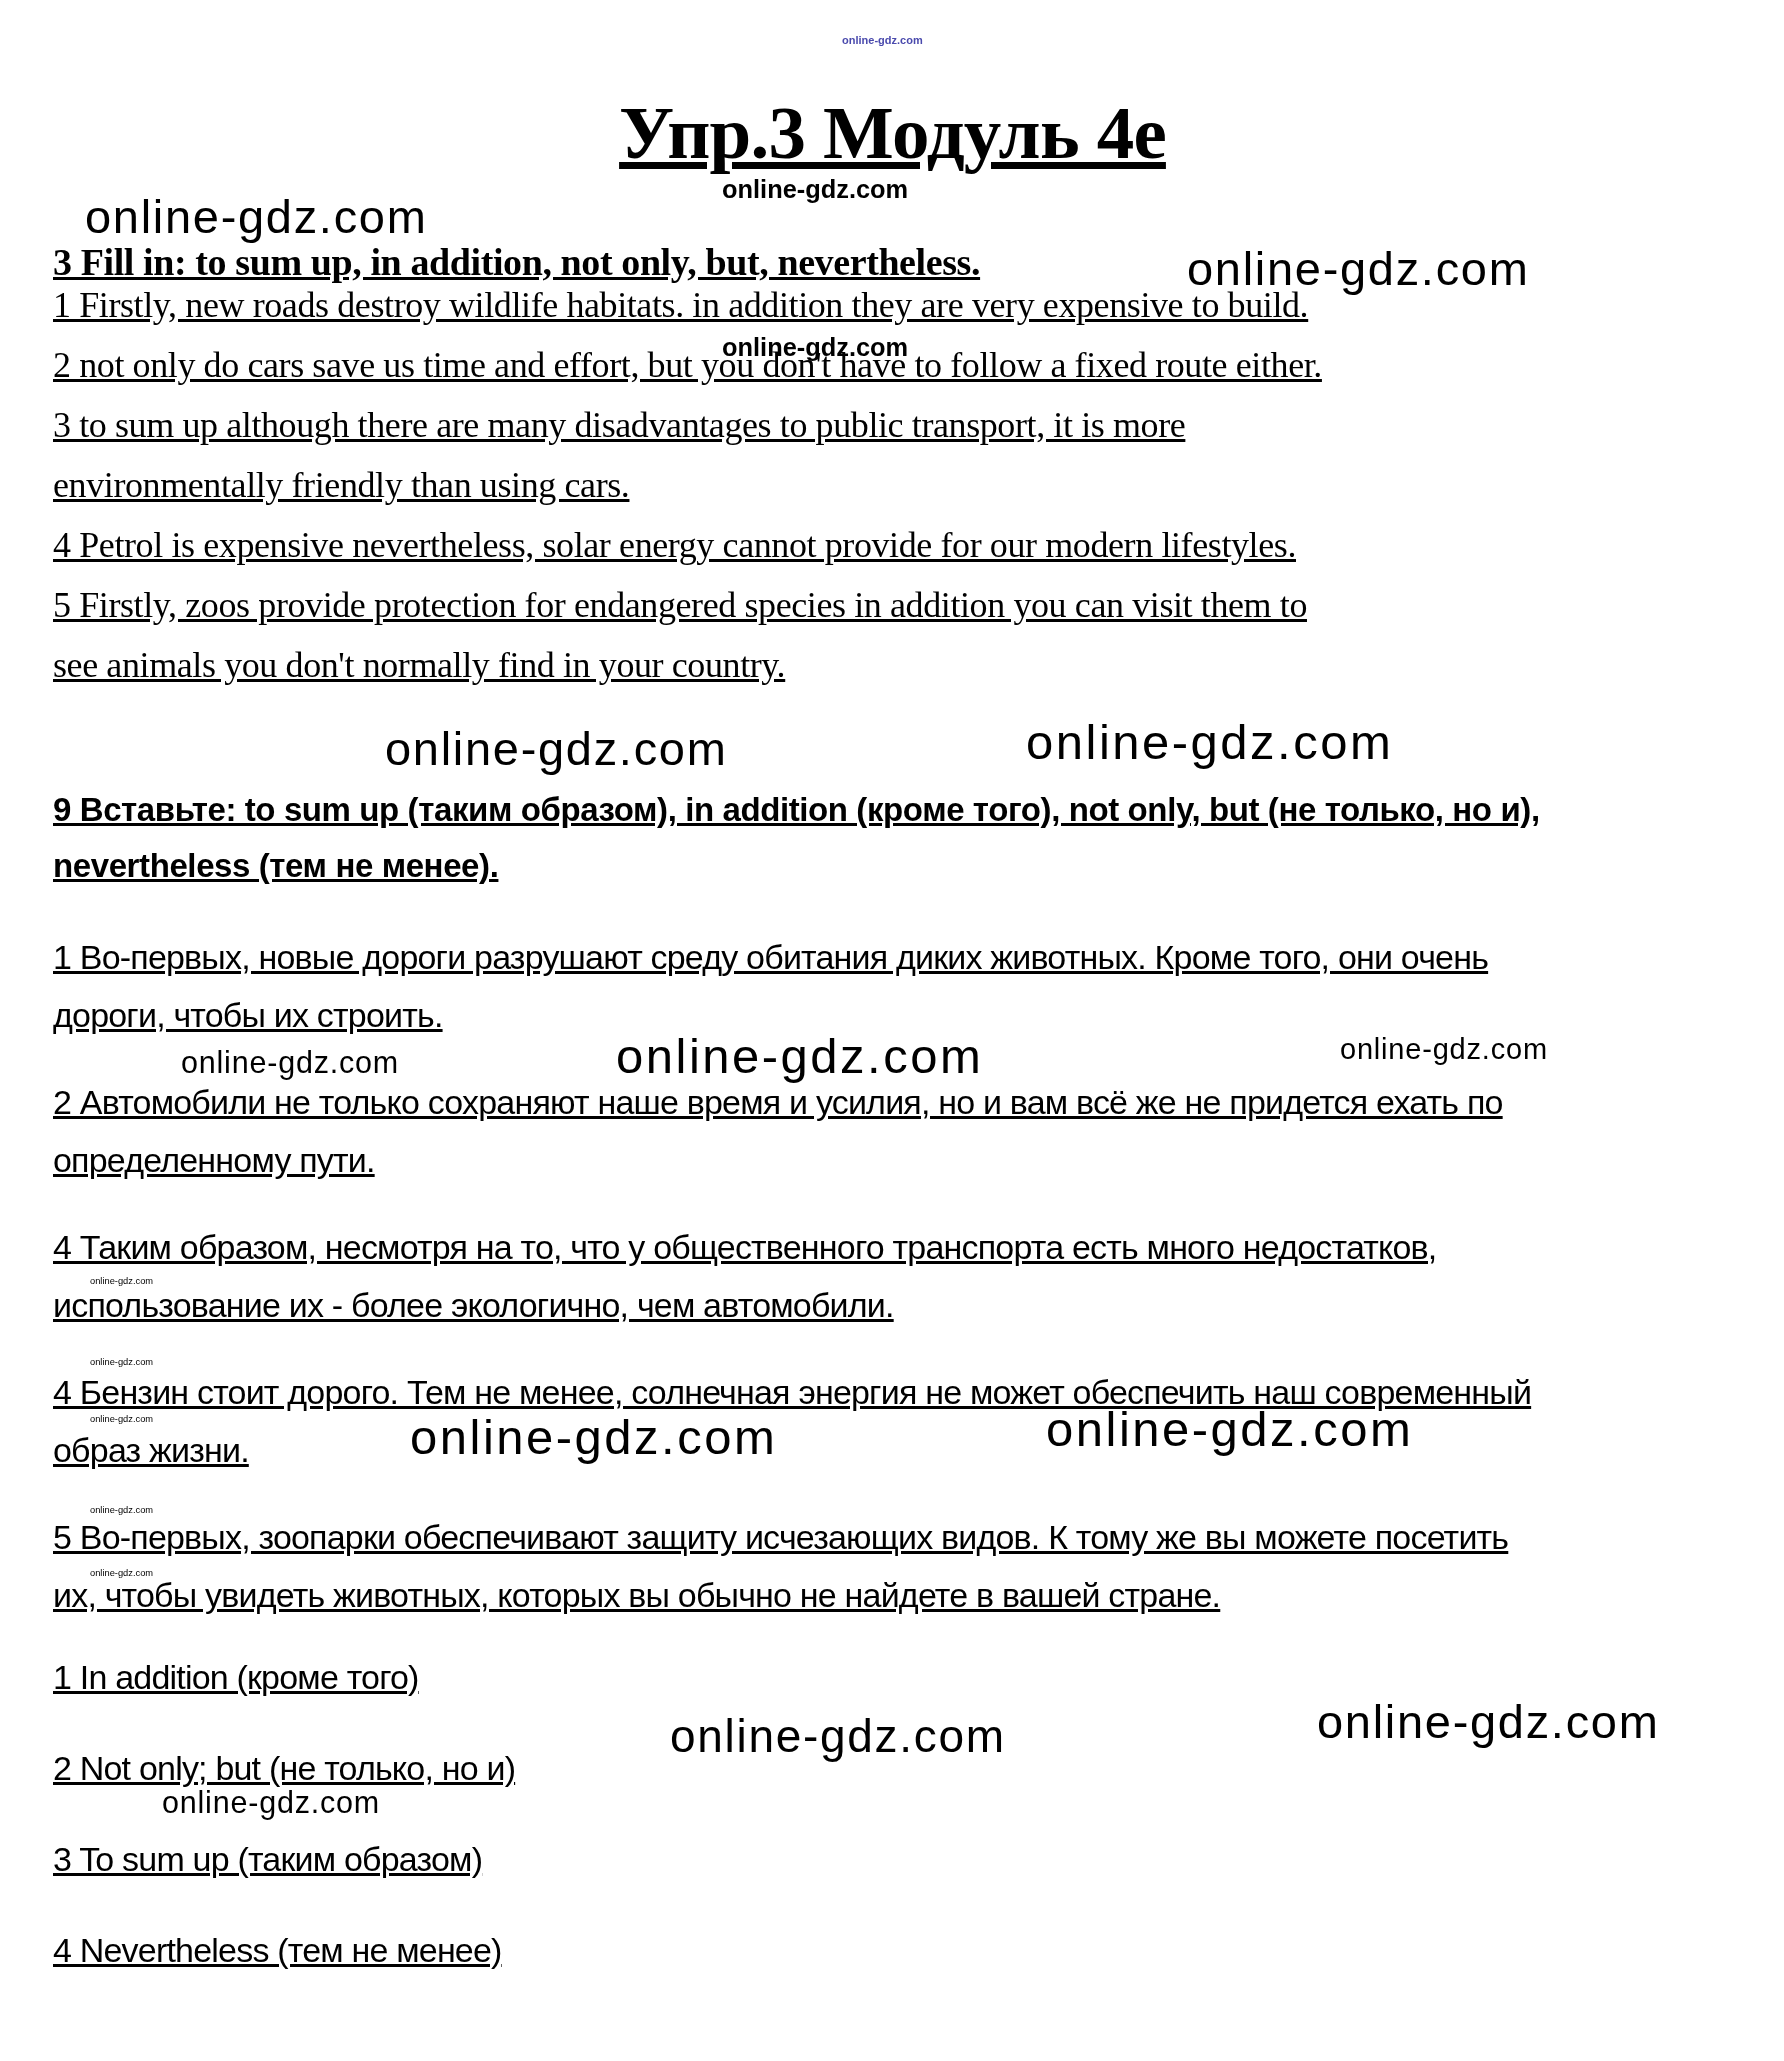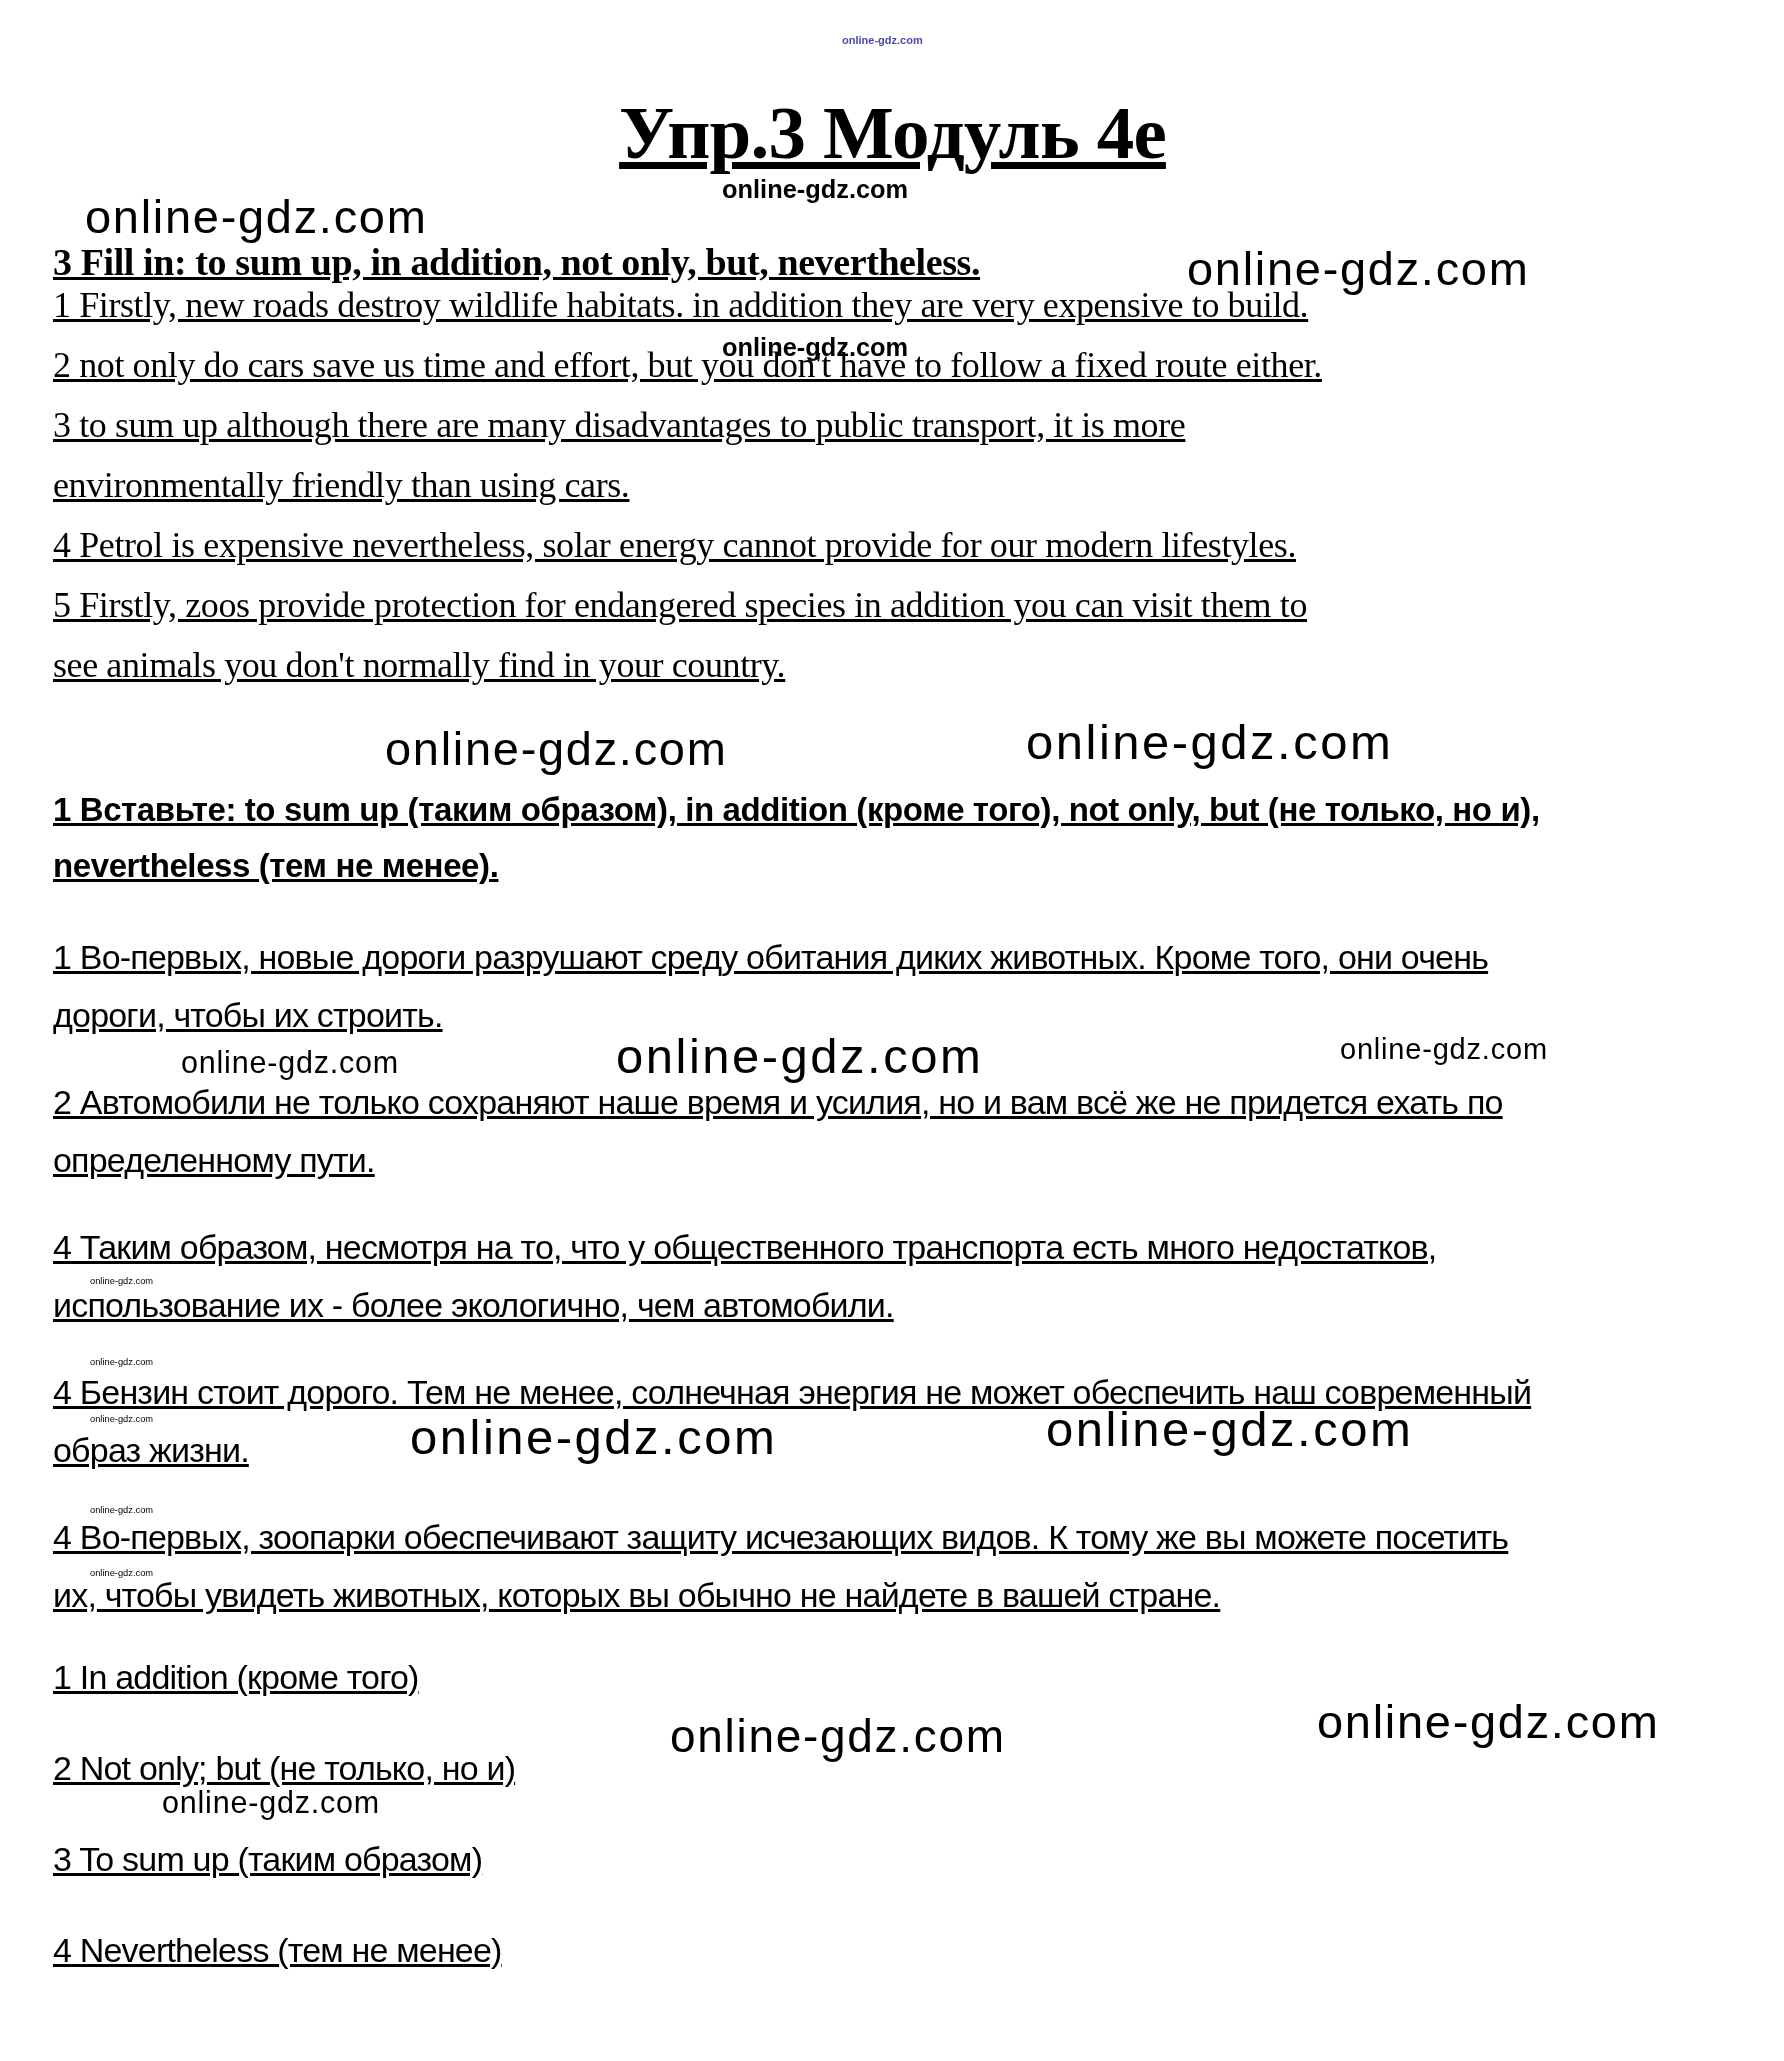--- a/index.html
+++ b/index.html
@@ -103,33 +103,33 @@
   <div id="items-en" class="abs serif">
     <p>1 Firstly, new roads destroy wildlife habitats. in addition they are very expensive to build.</p>
     <p>2 not only do cars save us time and effort, but you don't have to follow a fixed route either.</p>
     <p>3 to sum up although there are many disadvantages to public transport, it is more
 environmentally friendly than using cars.</p>
     <p>4 Petrol is expensive nevertheless, solar energy cannot provide for our modern lifestyles.</p>
     <p>5 Firstly, zoos provide protection for endangered species in addition you can visit them to
 see animals you don't normally find in your country.</p>
   </div>
 
-  <div id="heading-ru" class="abs sans pre">1 Вставьте: to sum up (таким образом), in addition (кроме того), not only, but (не только, но и),
+  <div id="heading-ru" class="abs sans pre">9 Вставьте: to sum up (таким образом), in addition (кроме того), not only, but (не только, но и),
 nevertheless (тем не менее).</div>
 
   <div id="items-ru" class="abs sans">
     <p>1 Во-первых, новые дороги разрушают среду обитания диких животных. Кроме того, они очень
 дороги, чтобы их строить.</p>
     <p>2 Автомобили не только сохраняют наше время и усилия, но и вам всё же не придется ехать по
 определенному пути.</p>
     <p>4 Таким образом, несмотря на то, что у общественного транспорта есть много недостатков,
 использование их - более экологично, чем автомобили.</p>
     <p>4 Бензин стоит дорого. Тем не менее, солнечная энергия не может обеспечить наш современный
 образ жизни.</p>
-    <p>4 Во-первых, зоопарки обеспечивают защиту исчезающих видов. К тому же вы можете посетить
+    <p>5 Во-первых, зоопарки обеспечивают защиту исчезающих видов. К тому же вы можете посетить
 их, чтобы увидеть животных, которых вы обычно не найдете в вашей стране.</p>
   </div>
 
   <div id="answers" class="abs sans">
     <p>1 In addition (кроме того)</p>
     <p>2 Not only; but (не только, но и)</p>
     <p>3 To sum up (таким образом)</p>
     <p>4 Nevertheless (тем не менее)</p>
   </div>
 

